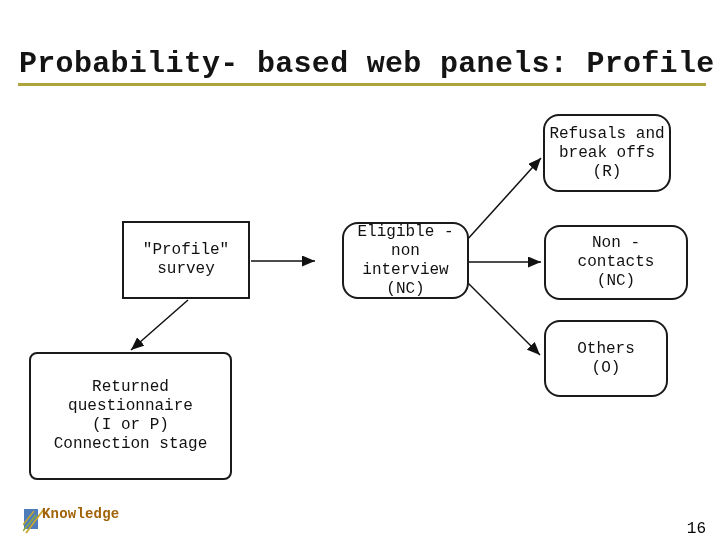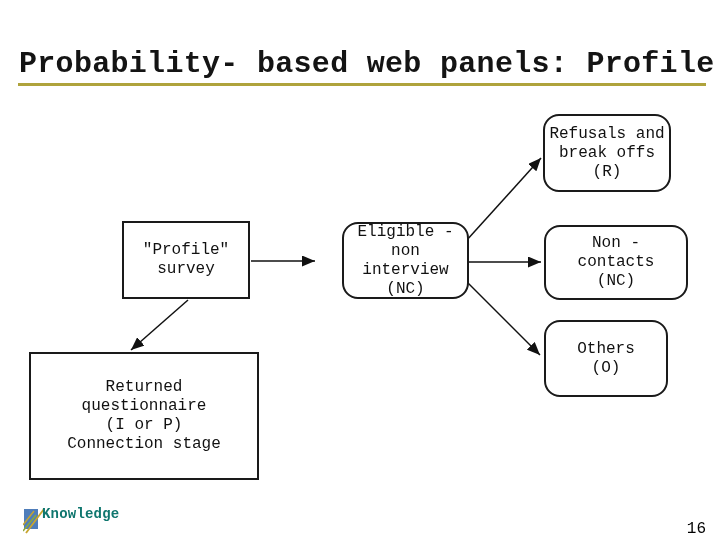--- a/index.html
+++ b/index.html
@@ -56,40 +56,40 @@
     color: #111111;
   }
   .box.rounded {
     border-radius: 16px;
   }
   .box-profile   { left: 122px; top: 221px; width: 128px; height: 78px; }
   .box-eligible  { left: 318px; top: 222px; width: 127px; height: 77px; margin-left: 24px; }
   .box-refusals  { left: 543px; top: 114px; width: 128px; height: 78px; }
   .box-noncontacts { left: 544px; top: 225px; width: 144px; height: 75px; }
   .box-others    { left: 544px; top: 320px; width: 124px; height: 77px; }
-  .box-returned  { left: 29px;  top: 352px; width: 230px; height: 128px; }
+  .box-returned  { left: 29px;  top: 352px; width: 203px; height: 128px; border-radius: 8px; }
   .logo {
     position: absolute;
     left: 23px;
     top: 502px;
     width: 110px;
     height: 36px;
   }
   .logo-icon {
     position: absolute;
     left: 0;
     top: 0;
   }
   .logo-name {
     position: absolute;
     left: 19px;
     top: 4px;
     font-size: 14px;
     font-weight: bold;
-    color: #0f766e;
+    color: #a16207;
     letter-spacing: 0.2px;
   }
   .logo-subname {
     position: absolute;
     left: 21px;
     top: 20px;
     font-size: 7.5px;
     font-weight: bold;
     letter-spacing: 3px;
     color: #5C86C0;

